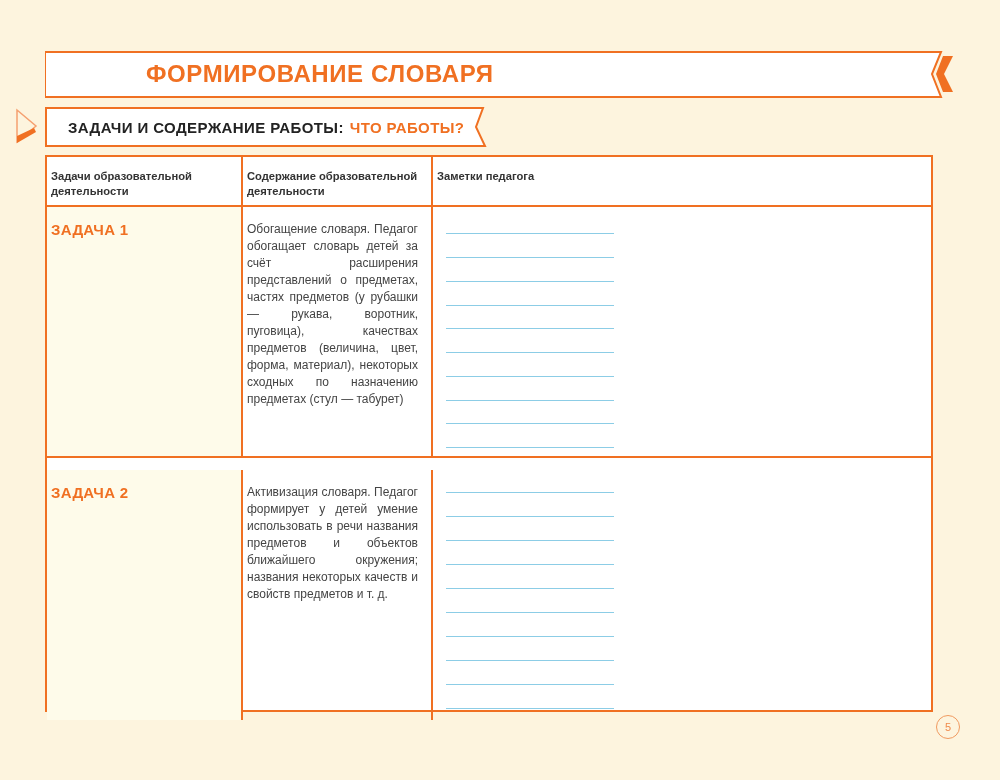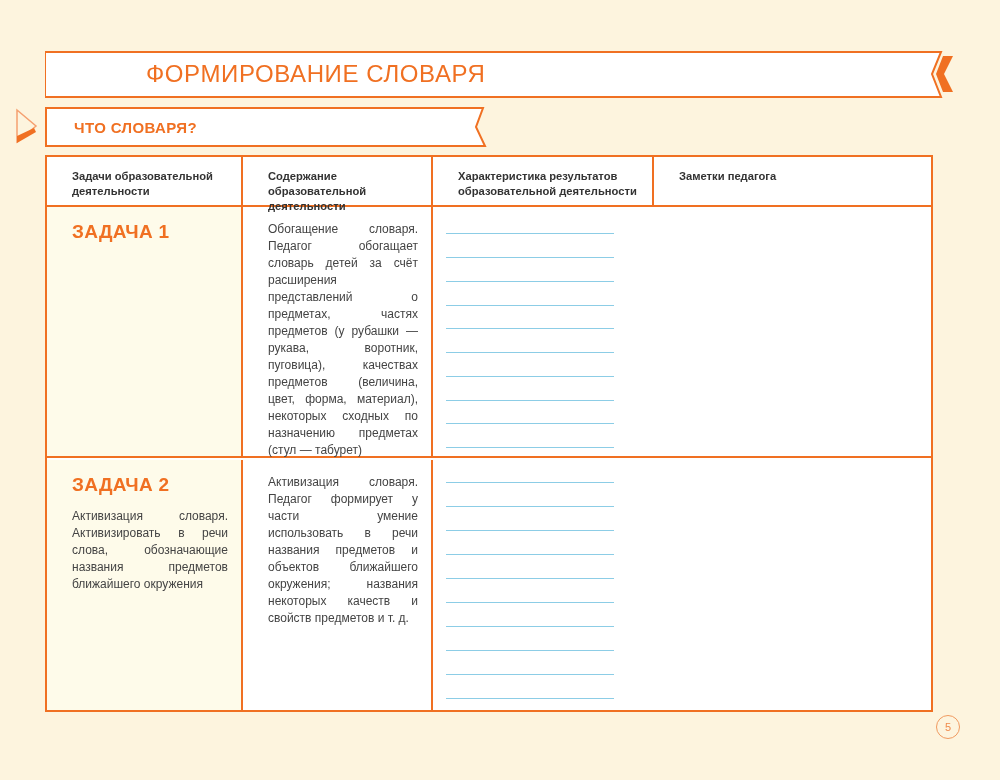--- a/index.html
+++ b/index.html
@@ -19,21 +19,21 @@
     .banner-tag {
       position: absolute; left: 0; top: 0; width: 91px; height: 46px;
       background: #f07022; color: #fff;
       font-weight: bold; font-size: 15px;
       display: flex; align-items: center; justify-content: center;
       letter-spacing: 0.3px;
     }
     .banner-title {
       position: absolute; left: 101px; top: 0; height: 46px;
       display: flex; align-items: center;
-      color: #f07022; font-weight: normal; font-size: 24px;
+      color: #f07022; font-weight: bold; font-size: 24px;
       letter-spacing: 0.6px;
     }
     
     .sub-banner {
       position: absolute; left: 45px; top: 107px; width: 445px; height: 40px;
     }
     .sub-banner svg { position: absolute; left: 0; top: 0; }
     .sub-banner-text {
       position: absolute; left: 23px; top: 0; height: 40px;
       display: flex; align-items: center;
@@ -45,34 +45,34 @@
 
     
     .table {
       position: absolute; left: 45px; top: 155px; width: 888px; height: 557px;
       border: 2px solid #f07022;
       background: #fff;
     }
     .row { position: absolute; left: 0; width: 884px; display: flex; }
     .row.header { top: 0; height: 50px; border-bottom: 2px solid #f07022; }
     .row.r1 { top: 50px; height: 251px; border-bottom: 2px solid #f07022; }
-    .row.r2 { top: 303px; height: 250px; }
+    .row.r2 { top: 313px; height: 250px; }
     .cell {
       height: 100%; border-right: 2px solid #f07022; position: relative;
-      padding: 12px 13px 0 25px;
+      padding: 12px 13px 0 4px;
     }
     .cell:last-child { border-right: none; }
     .c1 { width: 196px; }
     .c2 { width: 190px; }
     .c3 { width: 221px; }
     .c4 { width: 194px; }
     .row.r1 .c1, .row.r2 .c1 { background: #fefbea; }
     .row.r1 .cell, .row.r2 .cell { padding-top: 14px; }
     .head-text { font-size: 11.2px; font-weight: bold; line-height: 15px; color: #333; }
-    .task-title { color: #f07022; font-weight: bold; font-size: 19px; margin-bottom: 12px; letter-spacing: 0.3px; }
+    .task-title { color: #f07022; font-weight: bold; font-size: 15px; margin-bottom: 12px; letter-spacing: 0.3px; }
     .body-text {
       font-size: 12px; line-height: 17px; color: #444;
       text-align: justify;
     }
     .notes-lines { position: absolute; left: 13px; right: 13px; top: 0; bottom: 0; }
     .notes-line { position: absolute; left: 0; right: 0; height: 1px; background: #8ccde6; }
     .page-num {
       position: absolute; left: 936px; top: 715px; width: 24px; height: 24px;
       border: 1.5px solid #f09a60; border-radius: 50%;
       color: #f08a4a; font-size: 11px;
@@ -94,34 +94,32 @@
 <svg class="play-icon" width="26" height="36">
   <polygon points="3,2 22,18 3,34" fill="none" stroke="#f5a070" stroke-width="1.5"></polygon>
   <polygon points="3,28 20,20 22,24 3,35" fill="#f07022"></polygon>
 </svg>
 
 <div class="sub-banner">
   <svg width="445" height="40">
     <polygon points="1,1 438,1 431,20 440,39 1,39" fill="#fff" stroke="#f07022" stroke-width="2"></polygon>
   </svg>
   <div class="sub-banner-text">
-    <span class="accent">ЧТО СЛОВАРЯ?</span>
+    <span>ЗАДАЧИ И СОДЕРЖАНИЕ РАБОТЫ:</span>
+    <span class="accent">ЧТО РАБОТЫ?</span>
   </div>
 </div>
 
 <div class="table">
   <div class="row header">
     <div class="cell c1">
       <div class="head-text">Задачи образовательной деятельности</div>
     </div>
     <div class="cell c2">
       <div class="head-text">Содержание образовательной деятельности</div>
-    </div>
-    <div class="cell c3">
-      <div class="head-text">Характеристика результатов образовательной деятельности</div>
     </div>
     <div class="cell c4">
       <div class="head-text">Заметки педагога</div>
     </div>
   </div>
 
   <div class="row r1">
     <div class="cell c1">
       <div class="task-title">ЗАДАЧА 1</div>
     </div>
@@ -140,24 +138,23 @@
         <div class="notes-line" style="top:193px"></div>
         <div class="notes-line" style="top:216px"></div>
         <div class="notes-line" style="top:240px"></div>
       </div>
     </div>
   </div>
 
   <div class="row r2">
     <div class="cell c1">
       <div class="task-title">ЗАДАЧА 2</div>
-      <div class="body-text">Активизация словаря. Активизировать в речи слова, обозначающие названия предметов ближайшего окружения</div>
     </div>
     <div class="cell c2">
-      <div class="body-text">Активизация словаря. Педагог формирует у части умение использовать в речи названия предметов и объектов ближайшего окружения; названия некоторых качеств и свойств предметов и т. д.</div>
+      <div class="body-text">Активизация словаря. Педагог формирует у детей умение использовать в речи названия предметов и объектов ближайшего окружения; названия некоторых качеств и свойств предметов и т. д.</div>
     </div>
     <div class="cell c4">
       <div class="notes-lines">
         <div class="notes-line" style="top:22px"></div>
         <div class="notes-line" style="top:46px"></div>
         <div class="notes-line" style="top:70px"></div>
         <div class="notes-line" style="top:94px"></div>
         <div class="notes-line" style="top:118px"></div>
         <div class="notes-line" style="top:142px"></div>
         <div class="notes-line" style="top:166px"></div>

